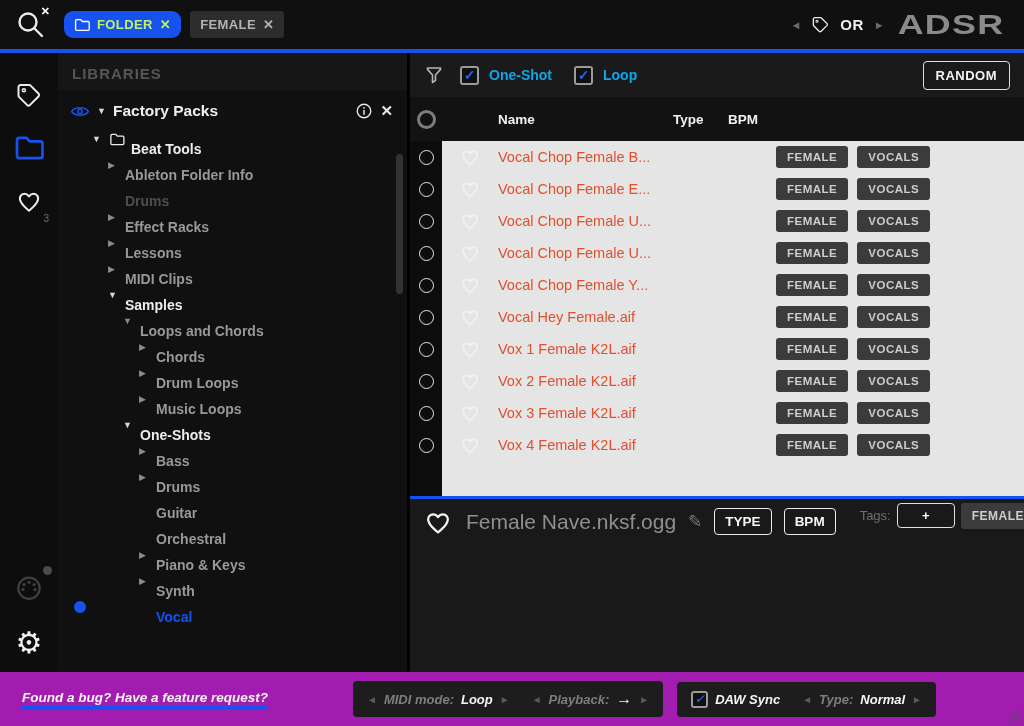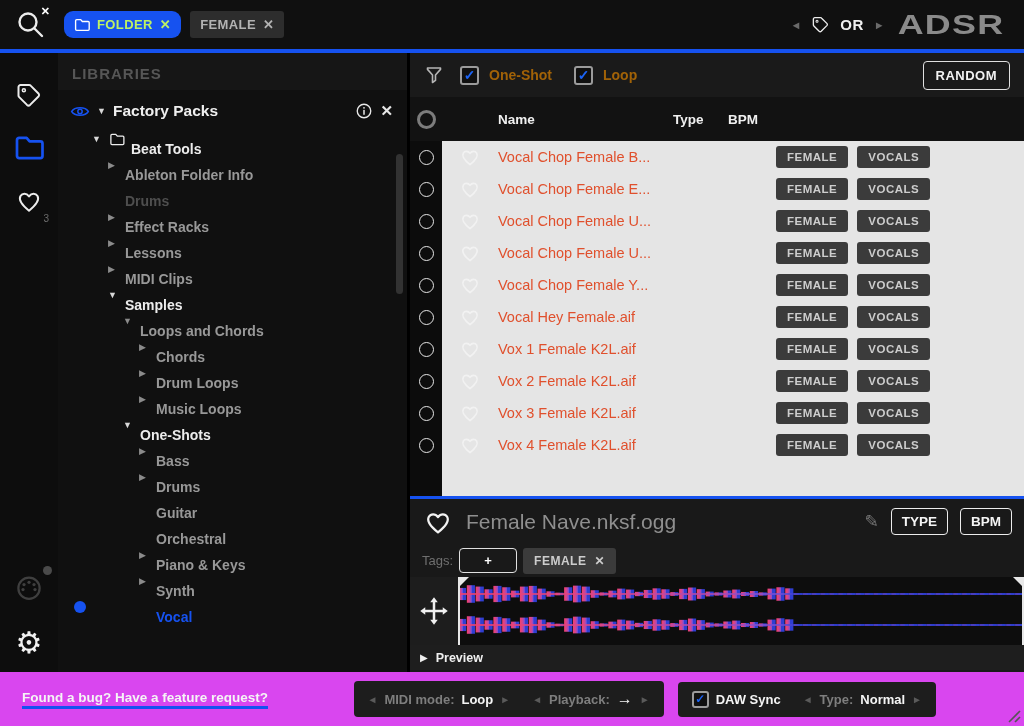--- a/index.html
+++ b/index.html
@@ -55,37 +55,37 @@
   .tree-row.white .arrow{color:#d8d8d8;}
   .tree-row.selected .tlabel{color:#1652f0;}
   .tree-row .seldot{position:absolute;left:16px;width:12px;height:12px;border-radius:50%;background:#1652f0;}
   .scrollthumb{position:absolute;right:4px;top:64px;width:7px;height:140px;border-radius:4px;background:#323232;cursor:pointer;}
   
   .content{flex:1;display:flex;flex-direction:column;background:#121212;min-width:0;}
   .filterbar{height:44px;background:#1a1a1a;display:flex;align-items:center;padding:0 14px;gap:10px;}
   .checkbox{width:19px;height:19px;border:2px solid #9b9b9b;border-radius:3px;background:#101010;
             display:flex;align-items:center;justify-content:center;color:#1b63f5;font-weight:bold;
             font-size:14px;cursor:pointer;}
-  .cblabel{color:#a16207;font-weight:bold;font-size:14px;margin-right:12px;}
+  .cblabel{color:#0ea5e9;font-weight:bold;font-size:14px;margin-right:12px;}
   .randombtn{margin-left:auto;background:none;border:1.5px solid #e0e0e0;border-radius:4px;color:#f2f2f2;
              font-weight:bold;font-size:13px;letter-spacing:.5px;padding:6px 12px;font-family:inherit;cursor:pointer;}
   .listgrid{display:grid;grid-template-columns:32px 56px 175px 55px 48px 1fr;align-items:center;}
   .listheader{height:44px;background:#121212;color:#f0f0f0;font-weight:bold;font-size:13.5px;}
   .listheader .hcircle{width:19px;height:19px;border:3px solid #7c7c7c;border-radius:50%;margin:0 auto;}
   .rows{flex:1;position:relative;background:#e5e5e5;overflow:hidden;}
   .rows .selstrip{position:absolute;left:0;top:0;bottom:0;width:32px;background:#0c0c0c;}
   .lrow{height:32px;position:relative;}
   .lrow .rcircle{width:15px;height:15px;border:1.5px solid #e6e6e6;border-radius:50%;margin:0 auto;cursor:pointer;}
   .lrow .rheart{text-align:center;line-height:0;cursor:pointer;}
   .lrow .rname{color:#e0502d;font-size:14.5px;white-space:nowrap;overflow:hidden;cursor:pointer;}
   .tagchips{display:flex;gap:9px;padding-right:10px;}
   .tagchip{background:#3b3b3b;border-radius:3px;color:#cdcdcd;font-weight:bold;font-size:11.5px;
            letter-spacing:.5px;padding:5px 11px;cursor:pointer;}
   
-  .preview{height:176px;border-top:3px solid #1652f0;background:#191919;display:flex;flex-direction:column;}
+  .preview{height:176px;border-top:3px solid #1652f0;background:#191919;display:flex;flex-direction:row;}
   .pvhead{height:45px;display:flex;align-items:center;gap:12px;padding:0 12px;}
   .pvtitle{color:#8f8f8f;font-size:21px;white-space:nowrap;overflow:hidden;flex:1;}
   .quill{color:#7a7a7a;font-size:17px;cursor:pointer;}
   .pvbtn{background:none;border:1.5px solid #ececec;border-radius:4px;color:#f5f5f5;font-weight:bold;
          font-size:13.5px;padding:5px 10px;font-family:inherit;cursor:pointer;}
   .pvtags{height:33px;display:flex;align-items:center;gap:6px;padding:0 12px;}
   .pvtags .tlab{color:#6f6f6f;font-size:13px;}
   .addtag{background:none;border:1px solid #e0e0e0;border-radius:4px;color:#fff;font-weight:bold;
           font-size:13px;width:58px;padding:4px 0;font-family:inherit;cursor:pointer;}
   .pvchip{display:inline-flex;align-items:center;gap:8px;background:#3b3b3b;border-radius:3px;color:#cdcdcd;
@@ -96,21 +96,21 @@
   .marker{position:absolute;top:0;bottom:0;width:2px;background:#e8e8e8;cursor:ew-resize;}
   .marker.start{left:0;}
   .marker.end{right:0;}
   .marker .flag{position:absolute;top:0;width:0;height:0;border-top:9px solid #e8e8e8;}
   .marker.start .flag{left:2px;border-right:9px solid transparent;}
   .marker.end .flag{right:2px;border-left:9px solid transparent;}
   .previewbar{height:25px;background:#1e1e1e;display:flex;align-items:center;gap:8px;padding:0 10px;cursor:pointer;}
   .previewbar .ptri{color:#f0f0f0;font-size:10px;}
   .previewbar .plab{color:#f0f0f0;font-weight:bold;font-size:12.5px;}
   
-  .statusbar{height:54px;background:#d946ef;display:flex;align-items:center;padding:0 0 0 22px;position:relative;}
+  .statusbar{height:54px;background:#a21caf;display:flex;align-items:center;padding:0 0 0 22px;position:relative;font-style:italic;}
   .buglink{color:#f5f5f5;font-weight:bold;font-size:13.5px;border-bottom:3px solid #1652f0;
            padding-bottom:1px;cursor:pointer;}
   .sgroup{background:#1d1d1d;border-radius:4px;display:flex;align-items:center;gap:22px;
           padding:9px 14px;font-size:13px;}
   .sgroup .slab{color:#7e7e7e;font-weight:bold;}
   .sgroup .sval{color:#f5f5f5;font-weight:bold;}
   .sgroup .sarr{color:#5a5a5a;font-size:10px;cursor:pointer;}
   .sgroup .item{display:flex;align-items:center;gap:7px;}
   .sgroup .pbarrow{color:#f5f5f5;font-size:16px;font-weight:bold;}
   .statusbar .g1{margin-left:auto;}

